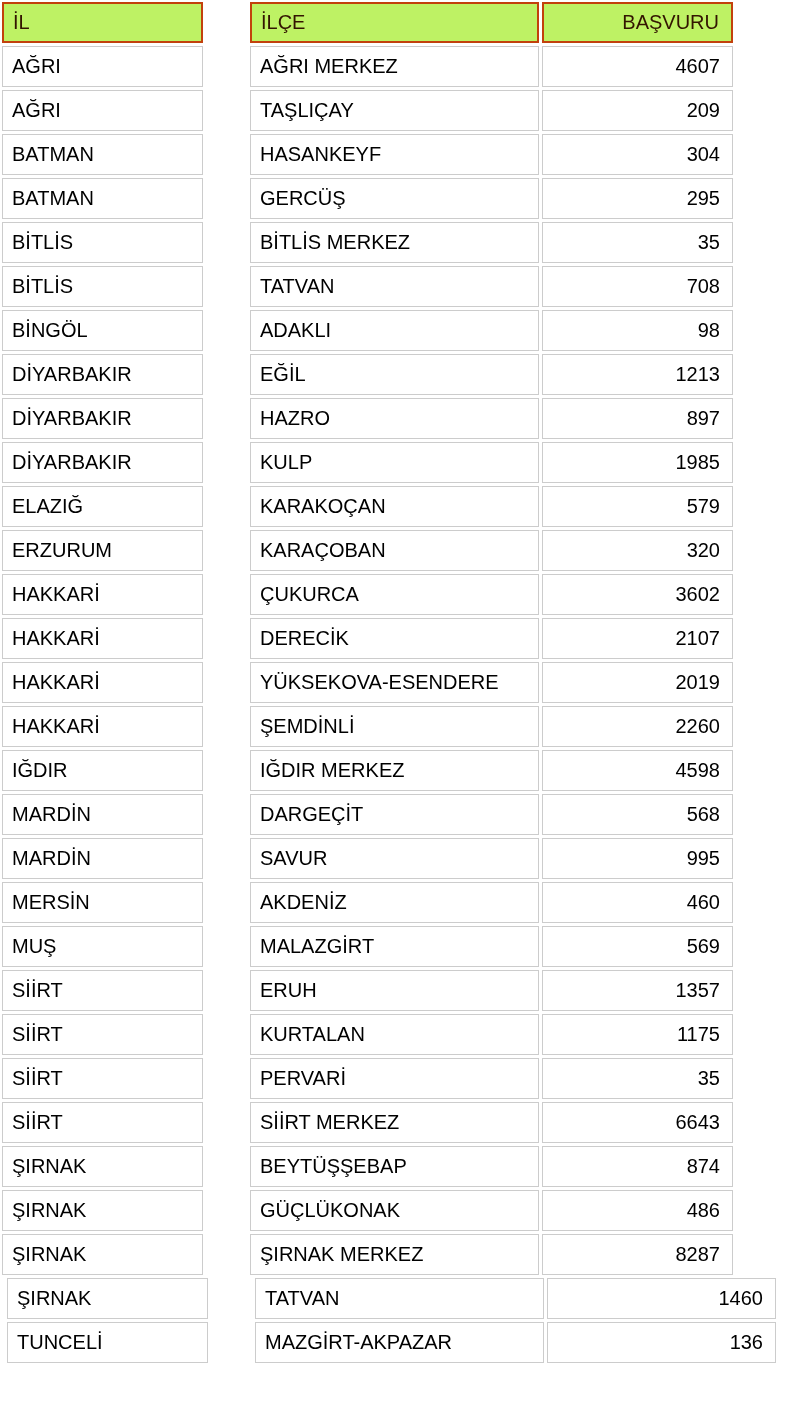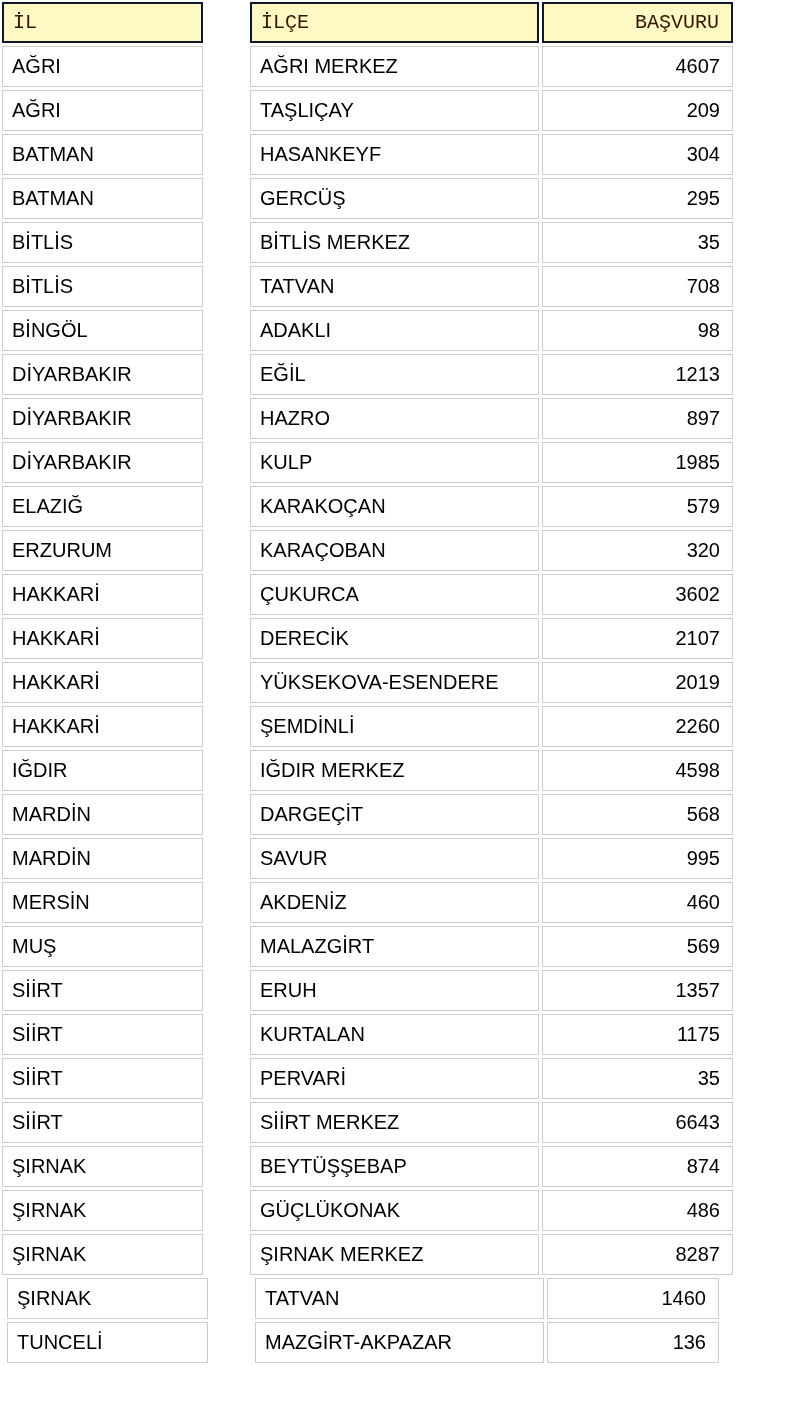--- a/index.html
+++ b/index.html
@@ -32,28 +32,27 @@
     background: #ffffff;
     border: 1px solid #cccccc;
     padding: 0 9px;
     white-space: nowrap;
     overflow: hidden;
   }
   .col-il   { width: 201px; }
   .col-ilce { width: 289px; margin-left: 44px; }
   .col-num  { width: 191px; justify-content: flex-end; padding-right: 12px; }
   .header .cell {
-    background: #fef9c3;
-    border: 2px solid #0f172a;
+    background: #bef264;
+    border: 2px solid #c2410c;
     color: #331500;
-    font-family: Liberation Mono, monospace;
   }
   
   .row.shifted { margin-left: 5px; }
-  .row.shifted .col-num { width: 172px; }
+  .row.shifted .col-num { width: 229px; }
 </style>
 </head>
 <body>
 
 <div class="table">
   <div class="row header">
     <div class="cell col-il">İL</div>
     <div class="cell col-ilce">İLÇE</div>
     <div class="cell col-num">BAŞVURU</div>
   </div>

